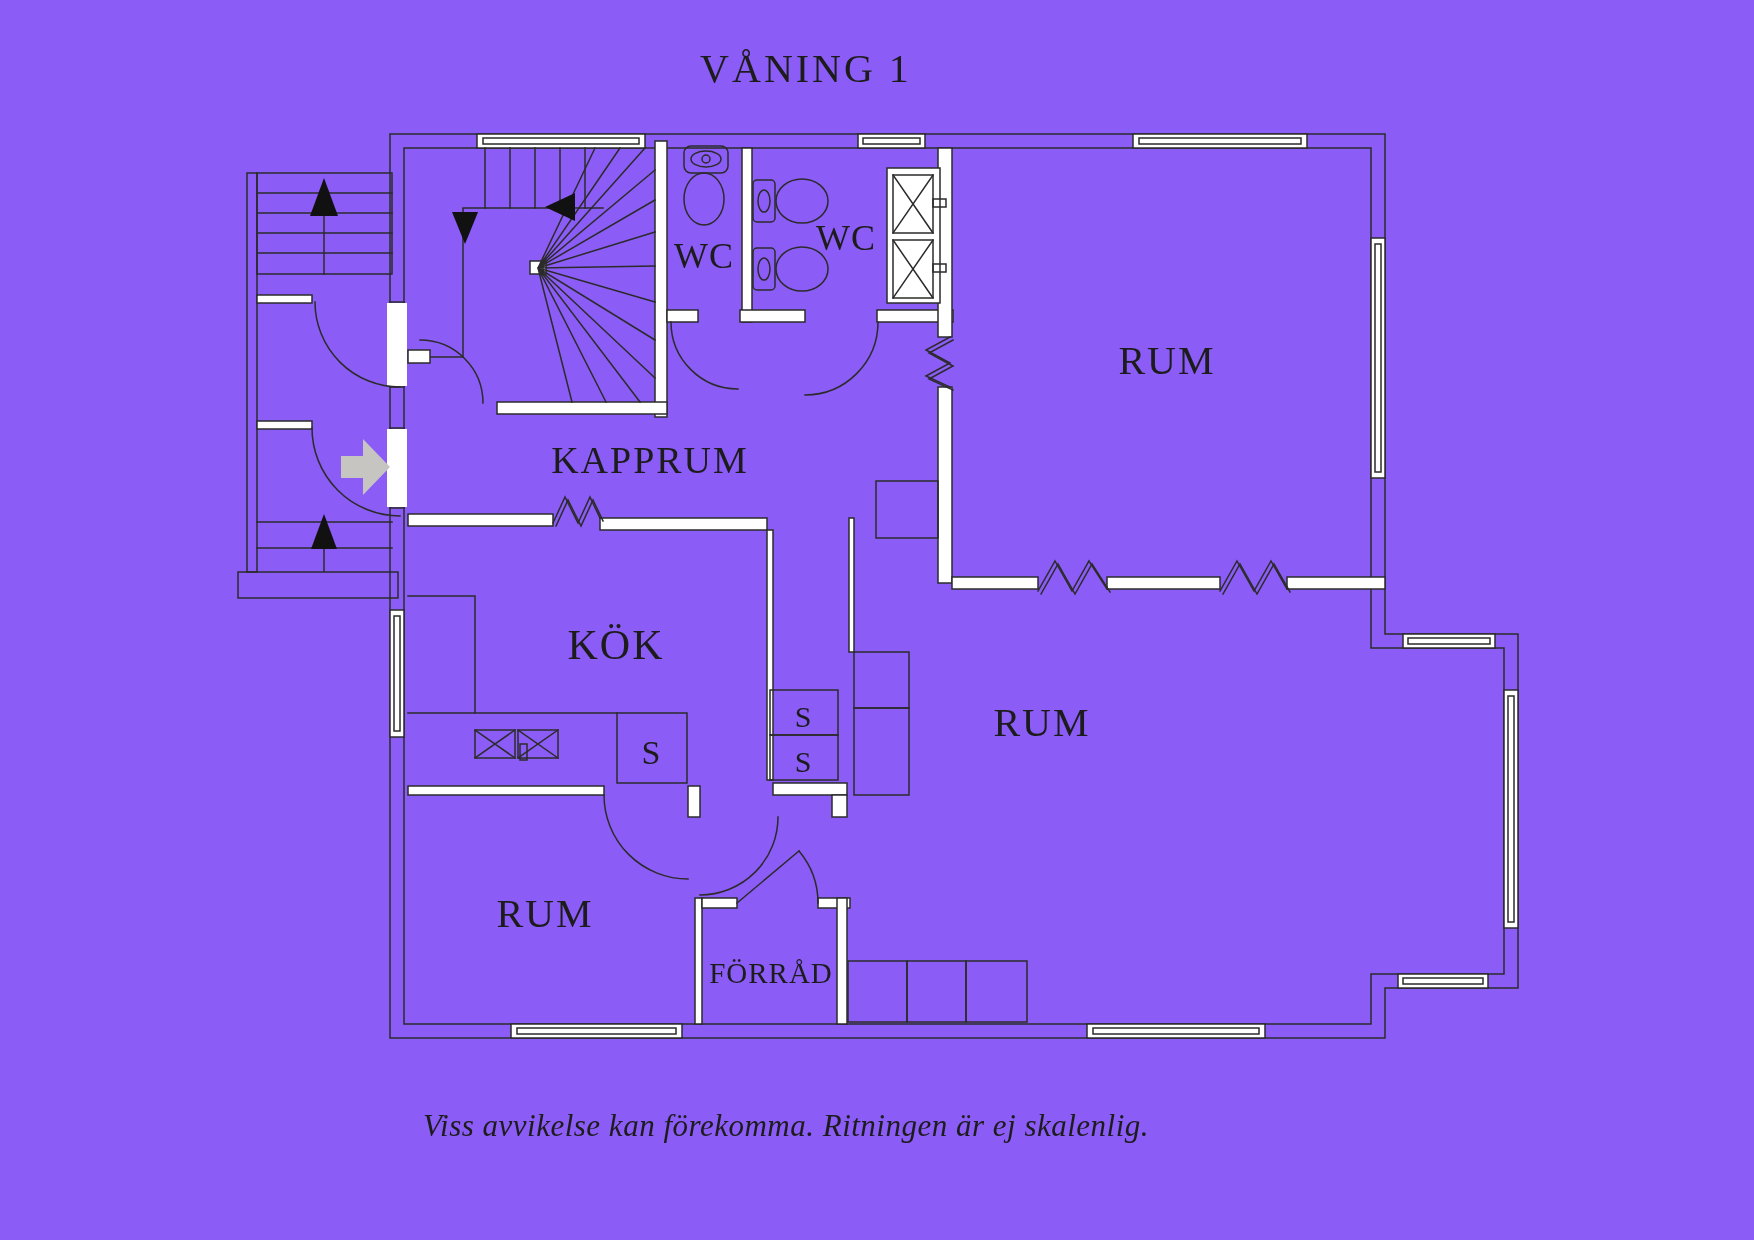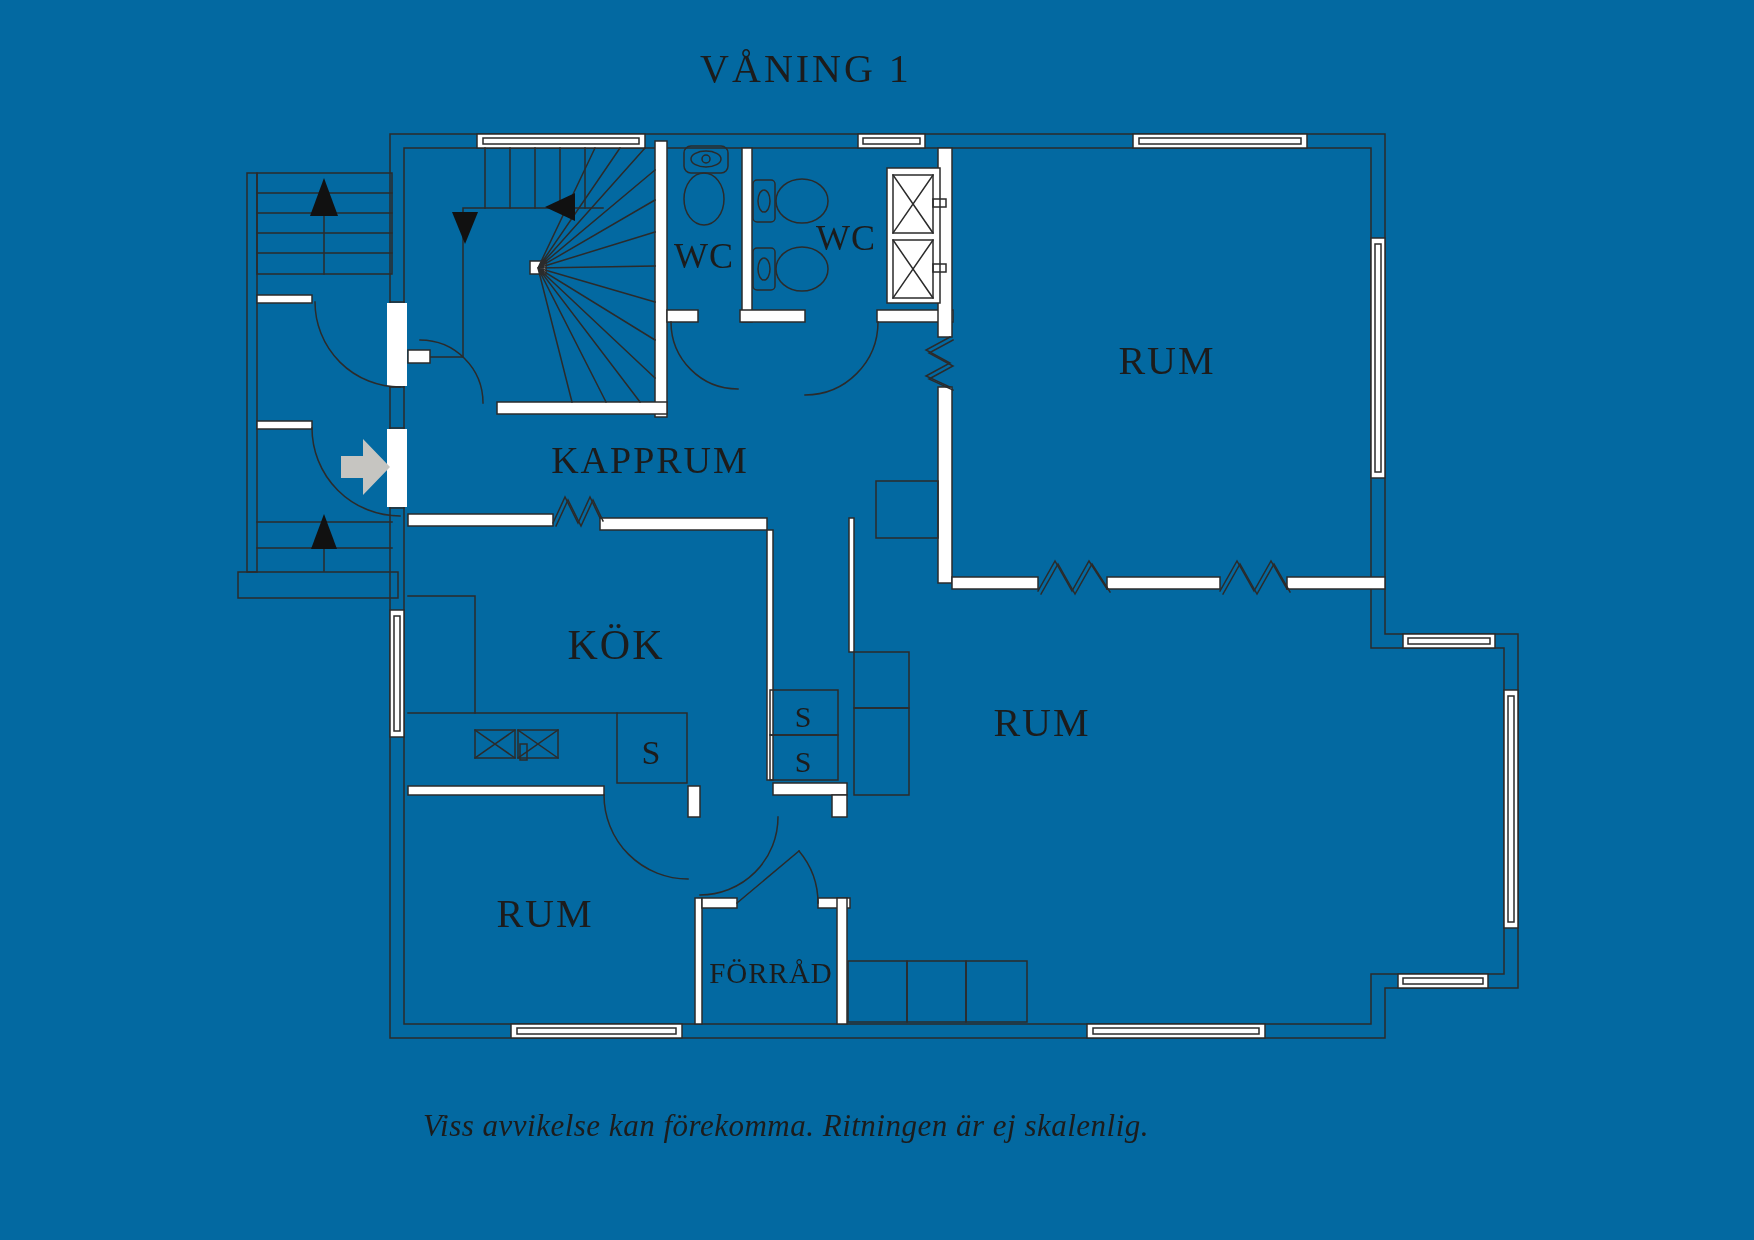--- a/index.html
+++ b/index.html
@@ -1,16 +1,16 @@
 <!DOCTYPE html>
 <html><head>
 <meta charset="utf-8">
 <style>
   html,body{margin:0;padding:0;background:#fff;}
-  #page{position:relative;width:1754px;height:1240px;background:#0369a1;overflow:hidden;
+  #page{position:relative;width:1754px;height:1240px;background:#8b5cf6;overflow:hidden;
         font-family:"Liberation Serif","DejaVu Serif",serif;}
   svg{position:absolute;left:0;top:0;}
   svg text{stroke:none;fill:#1c1c1c;font-family:"Liberation Serif","DejaVu Serif",serif;}
   .title-t{font-size:40px;letter-spacing:3px;}
   .room-t{font-size:40px;letter-spacing:2px;}
   .room-m{font-size:36px;letter-spacing:1px;}
   .room-s{font-size:29px;letter-spacing:1px;}
   .app-t{font-size:34px;}
   .app-s{font-size:30px;}
   .caption-t{font-size:31px;font-style:italic;letter-spacing:0.5px;}

